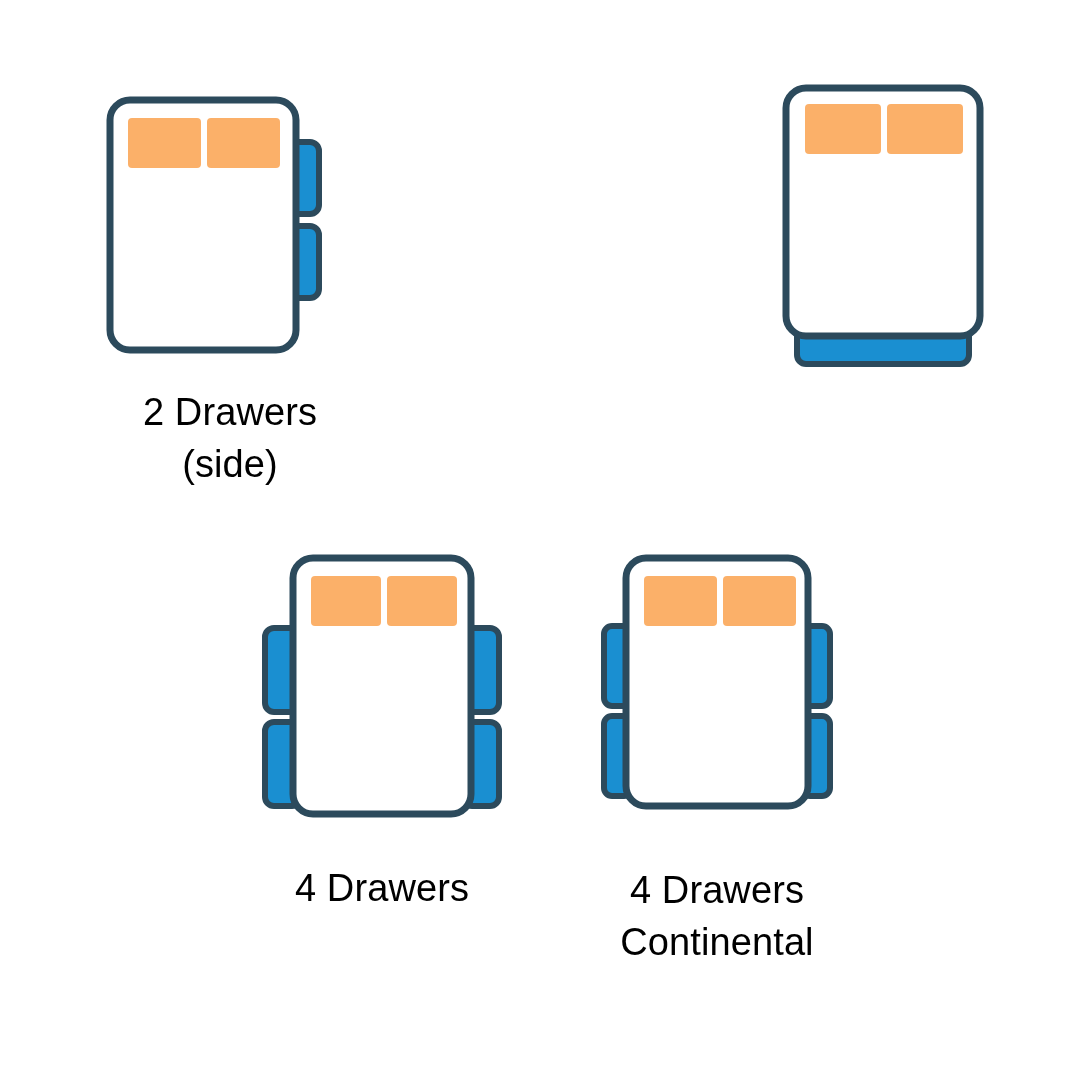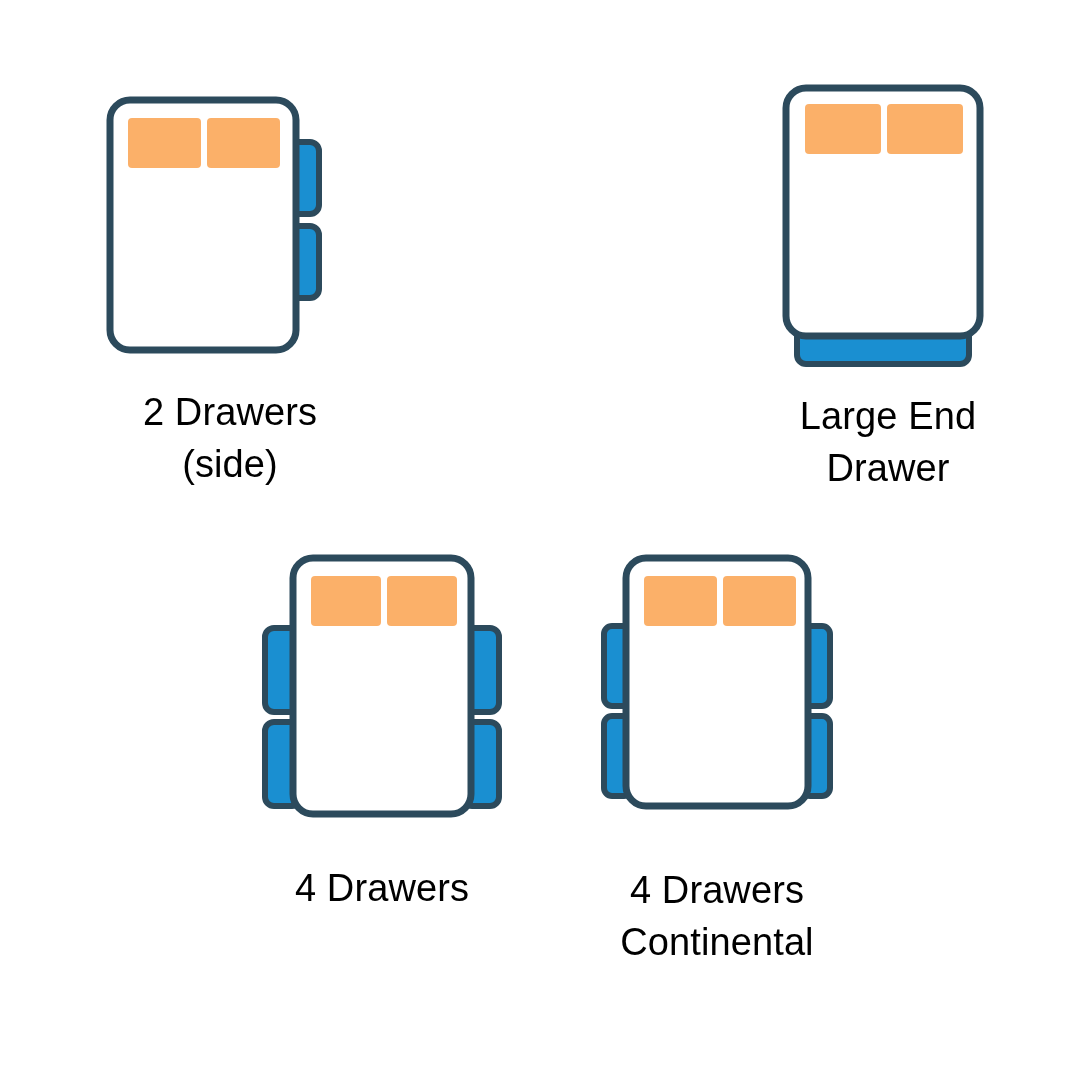--- a/index.html
+++ b/index.html
@@ -79,22 +79,20 @@
   <div class="bed-card" id="card-2">
     <svg class="bed-figure" width="230" height="300" viewBox="0 0 230 300">
 
       <rect x="24" y="246" width="172" height="40" rx="9" ry="9" fill="#1a8fd1" stroke="#2c4a5c" stroke-width="6"></rect>
 
       <rect x="13" y="10" width="194" height="248" rx="20" ry="20" fill="#ffffff" stroke="#2c4a5c" stroke-width="7"></rect>
 
       <rect x="32" y="26" width="76" height="50" rx="4" ry="4" fill="#fbb069"></rect>
       <rect x="114" y="26" width="76" height="50" rx="4" ry="4" fill="#fbb069"></rect>
     </svg>
-    <div class="bed-caption">Large End
-Drawer</div>
   </div>
 
   <div class="bed-card" id="card-3">
     <svg class="bed-figure" width="270" height="280" viewBox="0 0 270 280">
 
       <rect x="18" y="78" width="36" height="84" rx="9" ry="9" fill="#1a8fd1" stroke="#2c4a5c" stroke-width="6"></rect>
       <rect x="18" y="172" width="36" height="84" rx="9" ry="9" fill="#1a8fd1" stroke="#2c4a5c" stroke-width="6"></rect>
 
       <rect x="216" y="78" width="36" height="84" rx="9" ry="9" fill="#1a8fd1" stroke="#2c4a5c" stroke-width="6"></rect>
       <rect x="216" y="172" width="36" height="84" rx="9" ry="9" fill="#1a8fd1" stroke="#2c4a5c" stroke-width="6"></rect>

